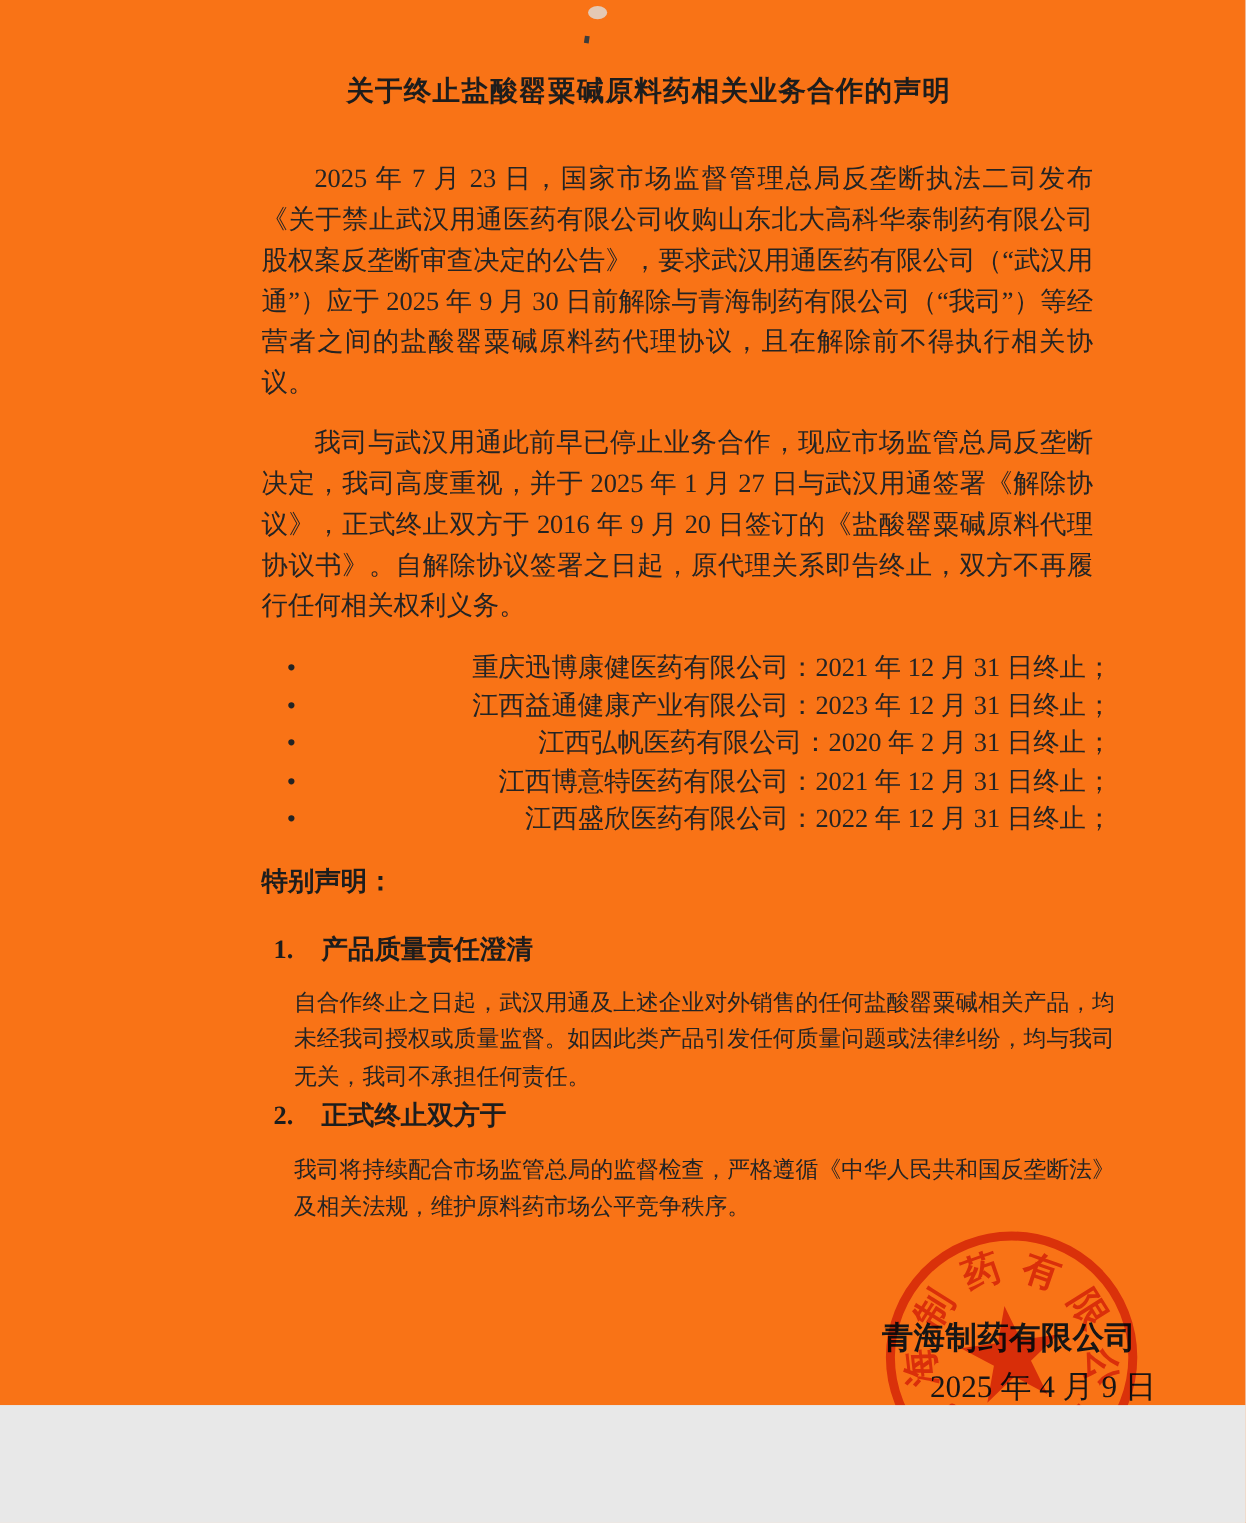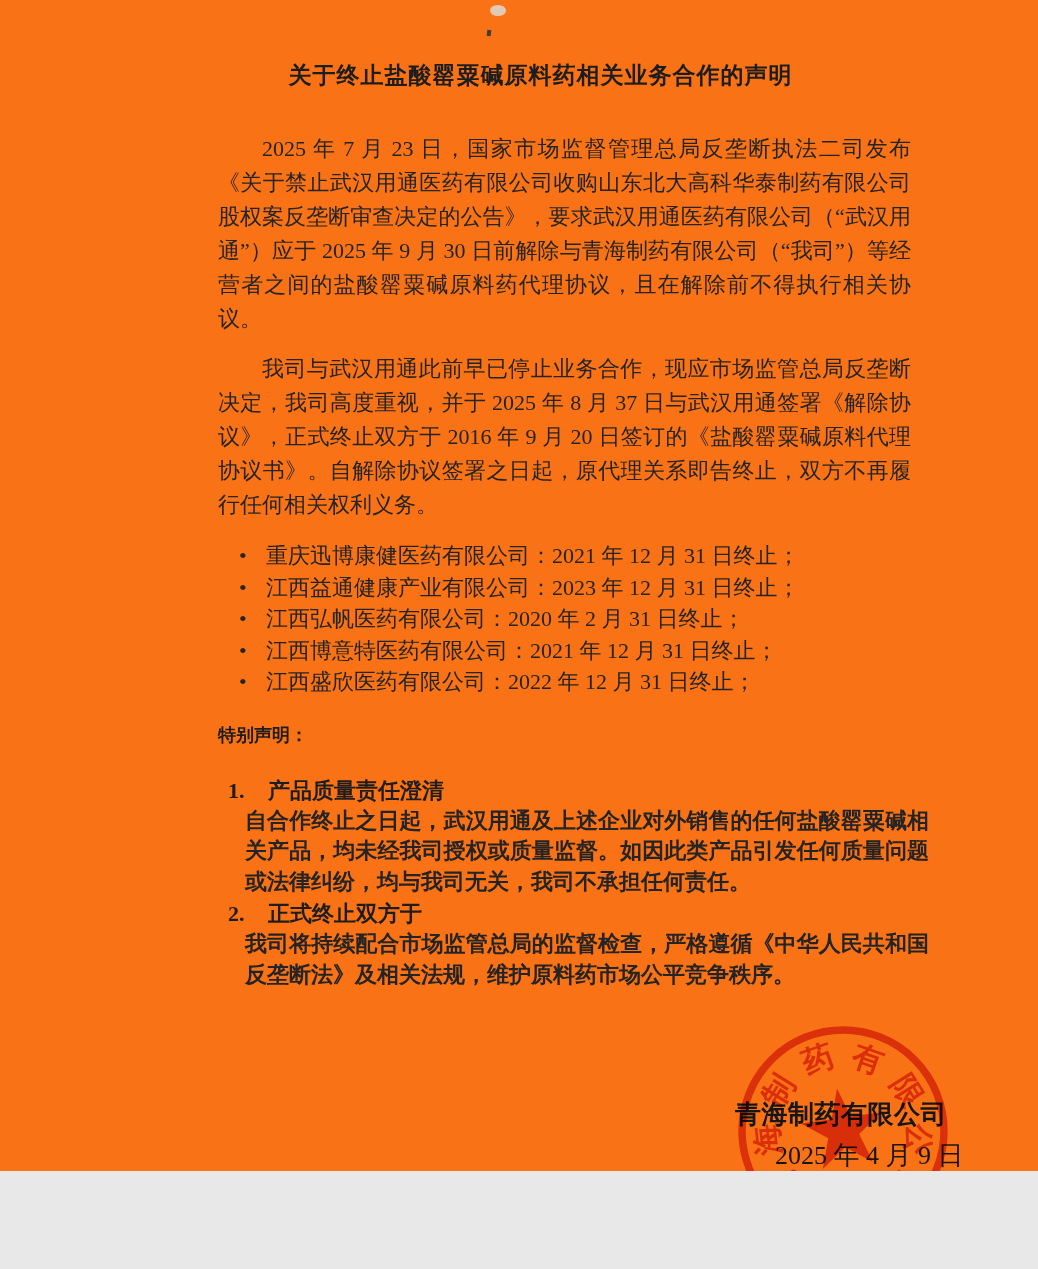--- a/index.html
+++ b/index.html
@@ -23,41 +23,41 @@
   p.body-para{
     margin:16px;font-size:22px;line-height:34px;
     text-align:justify;text-indent:2em;color:#242424;
   }
   #para1{margin-top:38px;}
   #para2{margin-top:12px;}
   #para3{margin-top:12px;}
   ul.term-list{margin:18px 0 0 64px;padding:0;}
   ul.term-list li{
     list-style:none;position:relative;
-    font-size:22px;line-height:31.5px;color:#242424;
+    font-size:22px;line-height:31.5px;color:#242424;text-align:right;
   }
   ul.term-list li::before{
     content:"\2022";
     position:absolute;left:-27px;top:0;
     font-size:22px;color:#242424;
   }
   .special-heading{
     margin:22px 0 0 16px;
-    font-size:18px;font-weight:bold;line-height:30px;color:#1d1d1d;
+    font-size:22px;font-weight:bold;line-height:30px;color:#1d1d1d;
   }
   .sp-item{margin-top:26px;}
   .sp-item.second{margin-top:2px;}
   .sp-head{
     display:flex;padding-left:26px;
     font-size:22px;font-weight:bold;line-height:30px;color:#1d1d1d;
   }
   .sp-num{width:40px;flex:0 0 40px;}
   .sp-body{
-    margin:0 0 0 43px;width:684px;
-    font-size:22px;line-height:30.5px;text-align:justify;color:#242424;font-weight:bold;
+    margin:16px 0 0 43px;width:684px;
+    font-size:19px;line-height:30.5px;text-align:justify;color:#242424;
   }
   .signature{
     position:absolute;left:735px;top:1100px;width:230px;
     font-size:26px;color:#161616;z-index:2;
   }
   .sig-company{font-weight:bold;line-height:30px;letter-spacing:0.5px;}
   .sig-date{margin:11px 0 0 40px;line-height:30px;}
   .stamp{
     position:absolute;left:725px;top:1013px;
     width:236px;height:236px;z-index:3;
@@ -84,21 +84,21 @@
 <div class="page">
 
   <div class="artifact-smudge"></div>
   <div class="artifact-speck"></div>
 
   <div class="content">
 
     <h1 class="doc-title">关于终止盐酸罂粟碱原料药相关业务合作的声明</h1>
 
     <p class="body-para" id="para1">2025 年 7 月 23 日，国家市场监督管理总局反垄断执法二司发布《关于禁止武汉用通医药有限公司收购山东北大高科华泰制药有限公司股权案反垄断审查决定的公告》，要求武汉用通医药有限公司（“武汉用通”）应于 2025 年 9 月 30 日前解除与青海制药有限公司（“我司”）等经营者之间的盐酸罂粟碱原料药代理协议，且在解除前不得执行相关协议。</p>
-    <p class="body-para" id="para2">我司与武汉用通此前早已停止业务合作，现应市场监管总局反垄断决定，我司高度重视，并于 2025 年 8 月 37 日与武汉用通签署《解除协议》，正式终止双方于 2016 年 9 月 20 日签订的《盐酸罂粟碱原料代理协议书》。自解除协议签署之日起，原代理关系即告终止，双方不再履行任何相关权利义务。</p>
+    <p class="body-para" id="para2">我司与武汉用通此前早已停止业务合作，现应市场监管总局反垄断决定，我司高度重视，并于 2025 年 1 月 27 日与武汉用通签署《解除协议》，正式终止双方于 2016 年 9 月 20 日签订的《盐酸罂粟碱原料代理协议书》。自解除协议签署之日起，原代理关系即告终止，双方不再履行任何相关权利义务。</p>
 
     <ul class="term-list">
       <li>重庆迅博康健医药有限公司：2021 年 12 月 31 日终止；</li>
       <li>江西益通健康产业有限公司：2023 年 12 月 31 日终止；</li>
       <li>江西弘帆医药有限公司：2020 年 2 月 31 日终止；</li>
       <li>江西博意特医药有限公司：2021 年 12 月 31 日终止；</li>
       <li>江西盛欣医药有限公司：2022 年 12 月 31 日终止；</li>
     </ul>
 
     <div class="special-heading">特别声明：</div>

